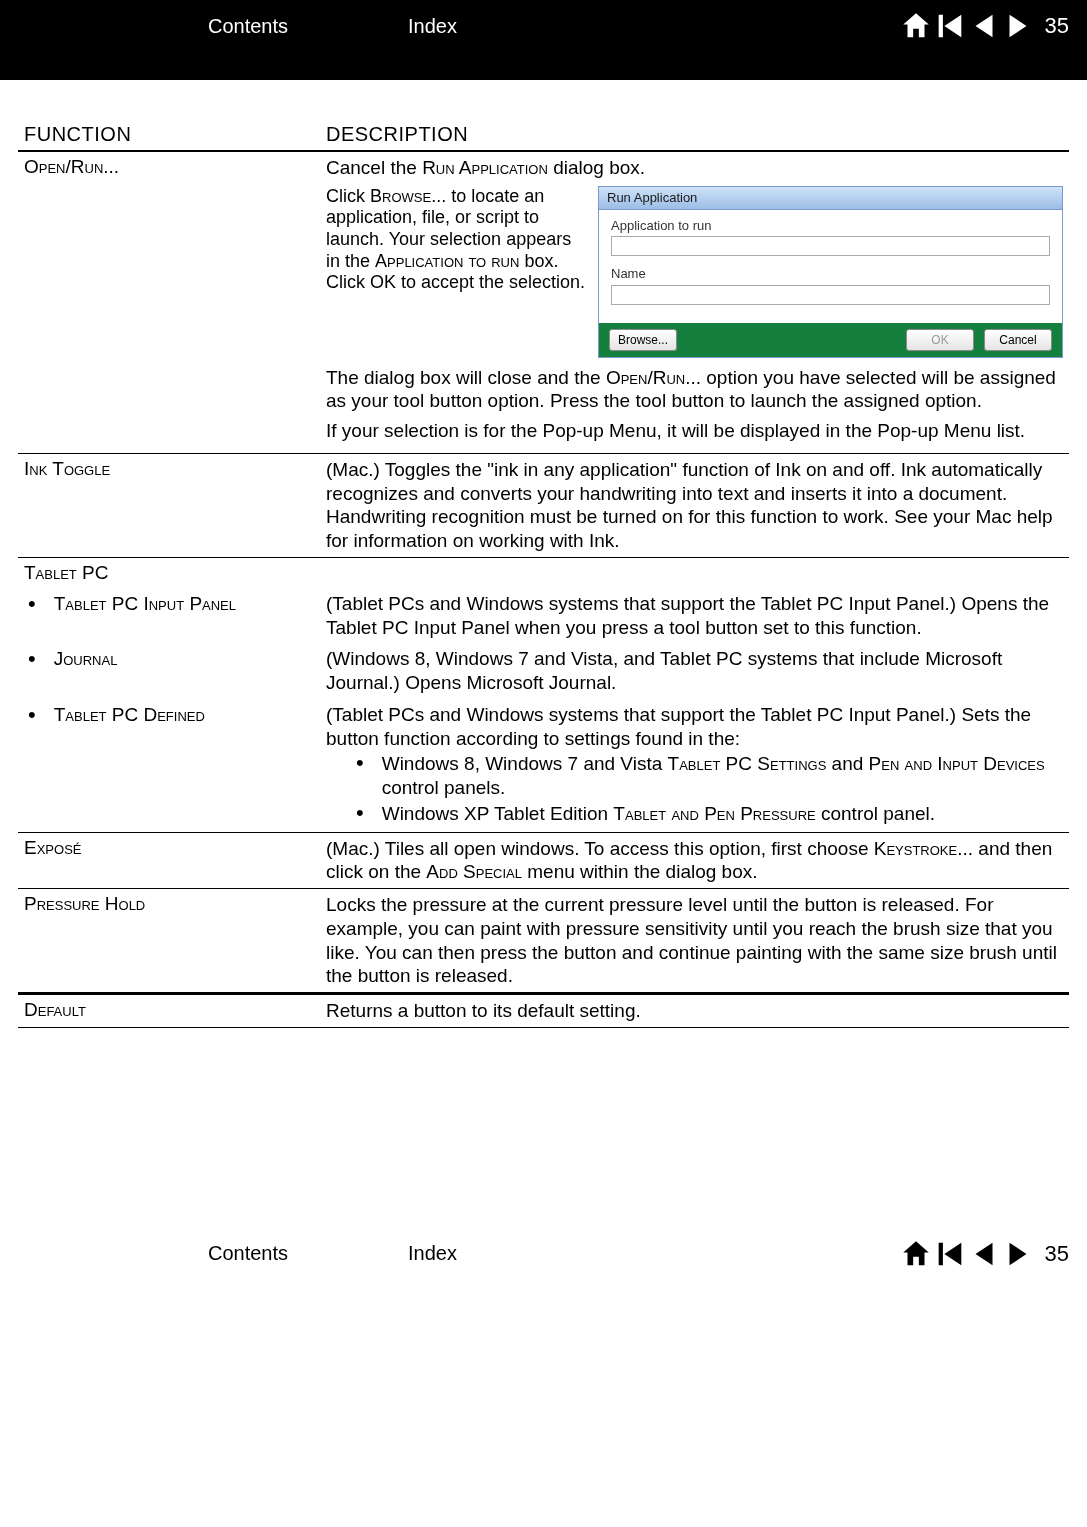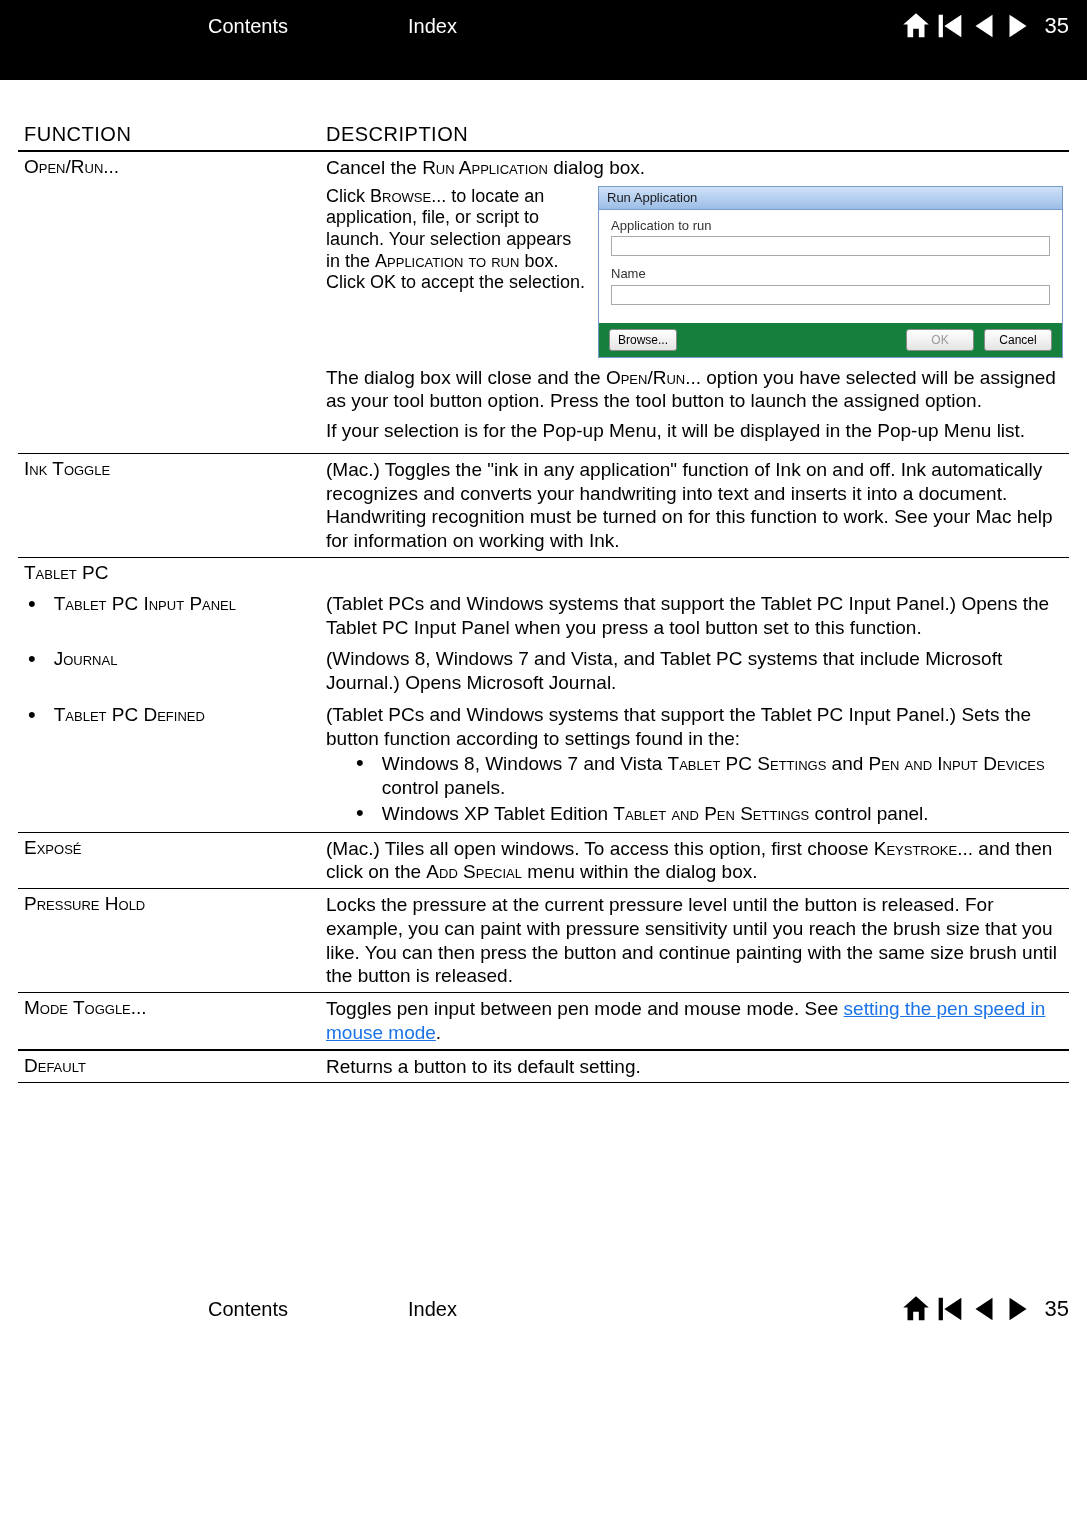--- a/index.html
+++ b/index.html
@@ -191,21 +191,21 @@
             </div>
       </td>
       <td class="desc">
         <div>(Tablet PCs and Windows systems that support the Tablet PC Input Panel.) Sets the button function according to settings found in the:</div>
         <div class="inner-bullet">
               <span class="dot">•</span>
           <span><span>Windows 8, Windows 7 and Vista </span><span class="sc">Tablet PC Settings</span><span> and </span><span class="sc">Pen and Input Devices</span><span> control panels.</span></span>
         </div>
         <div class="inner-bullet">
               <span class="dot">•</span>
-          <span><span>Windows XP Tablet Edition </span><span class="sc">Tablet and Pen Settings</span><span> control panel.</span></span>
+          <span><span>Windows XP Tablet Edition </span><span class="sc">Tablet and Pen Pressure</span><span> control panel.</span></span>
         </div>
       </td>
     </tr>
     <tr>
           <td colspan="2" style="padding:0">
             <hr class="hr-thin">
           </td>
         </tr>
 
     <tr>
@@ -223,26 +223,20 @@
     <tr>
       <td class="col-func"><span class="func-label">Pressure Hold</span></td>
       <td class="desc">Locks the pressure at the current pressure level until the button is released. For example, you can paint with pressure sensitivity until you reach the brush size that you like. You can then press the button and continue painting with the same size brush until the button is released.</td>
     </tr>
     <tr>
           <td colspan="2" style="padding:0">
             <hr class="hr-thin">
           </td>
         </tr>
 
-    <tr>
-      <td class="col-func"><span class="func-label">Mode Toggle...</span></td>
-      <td class="desc">
-        <span>Toggles pen input between pen mode and mouse mode. See </span><a href="#" class="link">setting the pen speed in mouse mode</a><span>.</span>
-      </td>
-    </tr>
     <tr>
           <td colspan="2" style="padding:0">
             <hr class="hr-thin">
           </td>
         </tr>
 
     <tr>
           <td colspan="2" style="padding:0">
             <hr class="hr-thin">
           </td>

